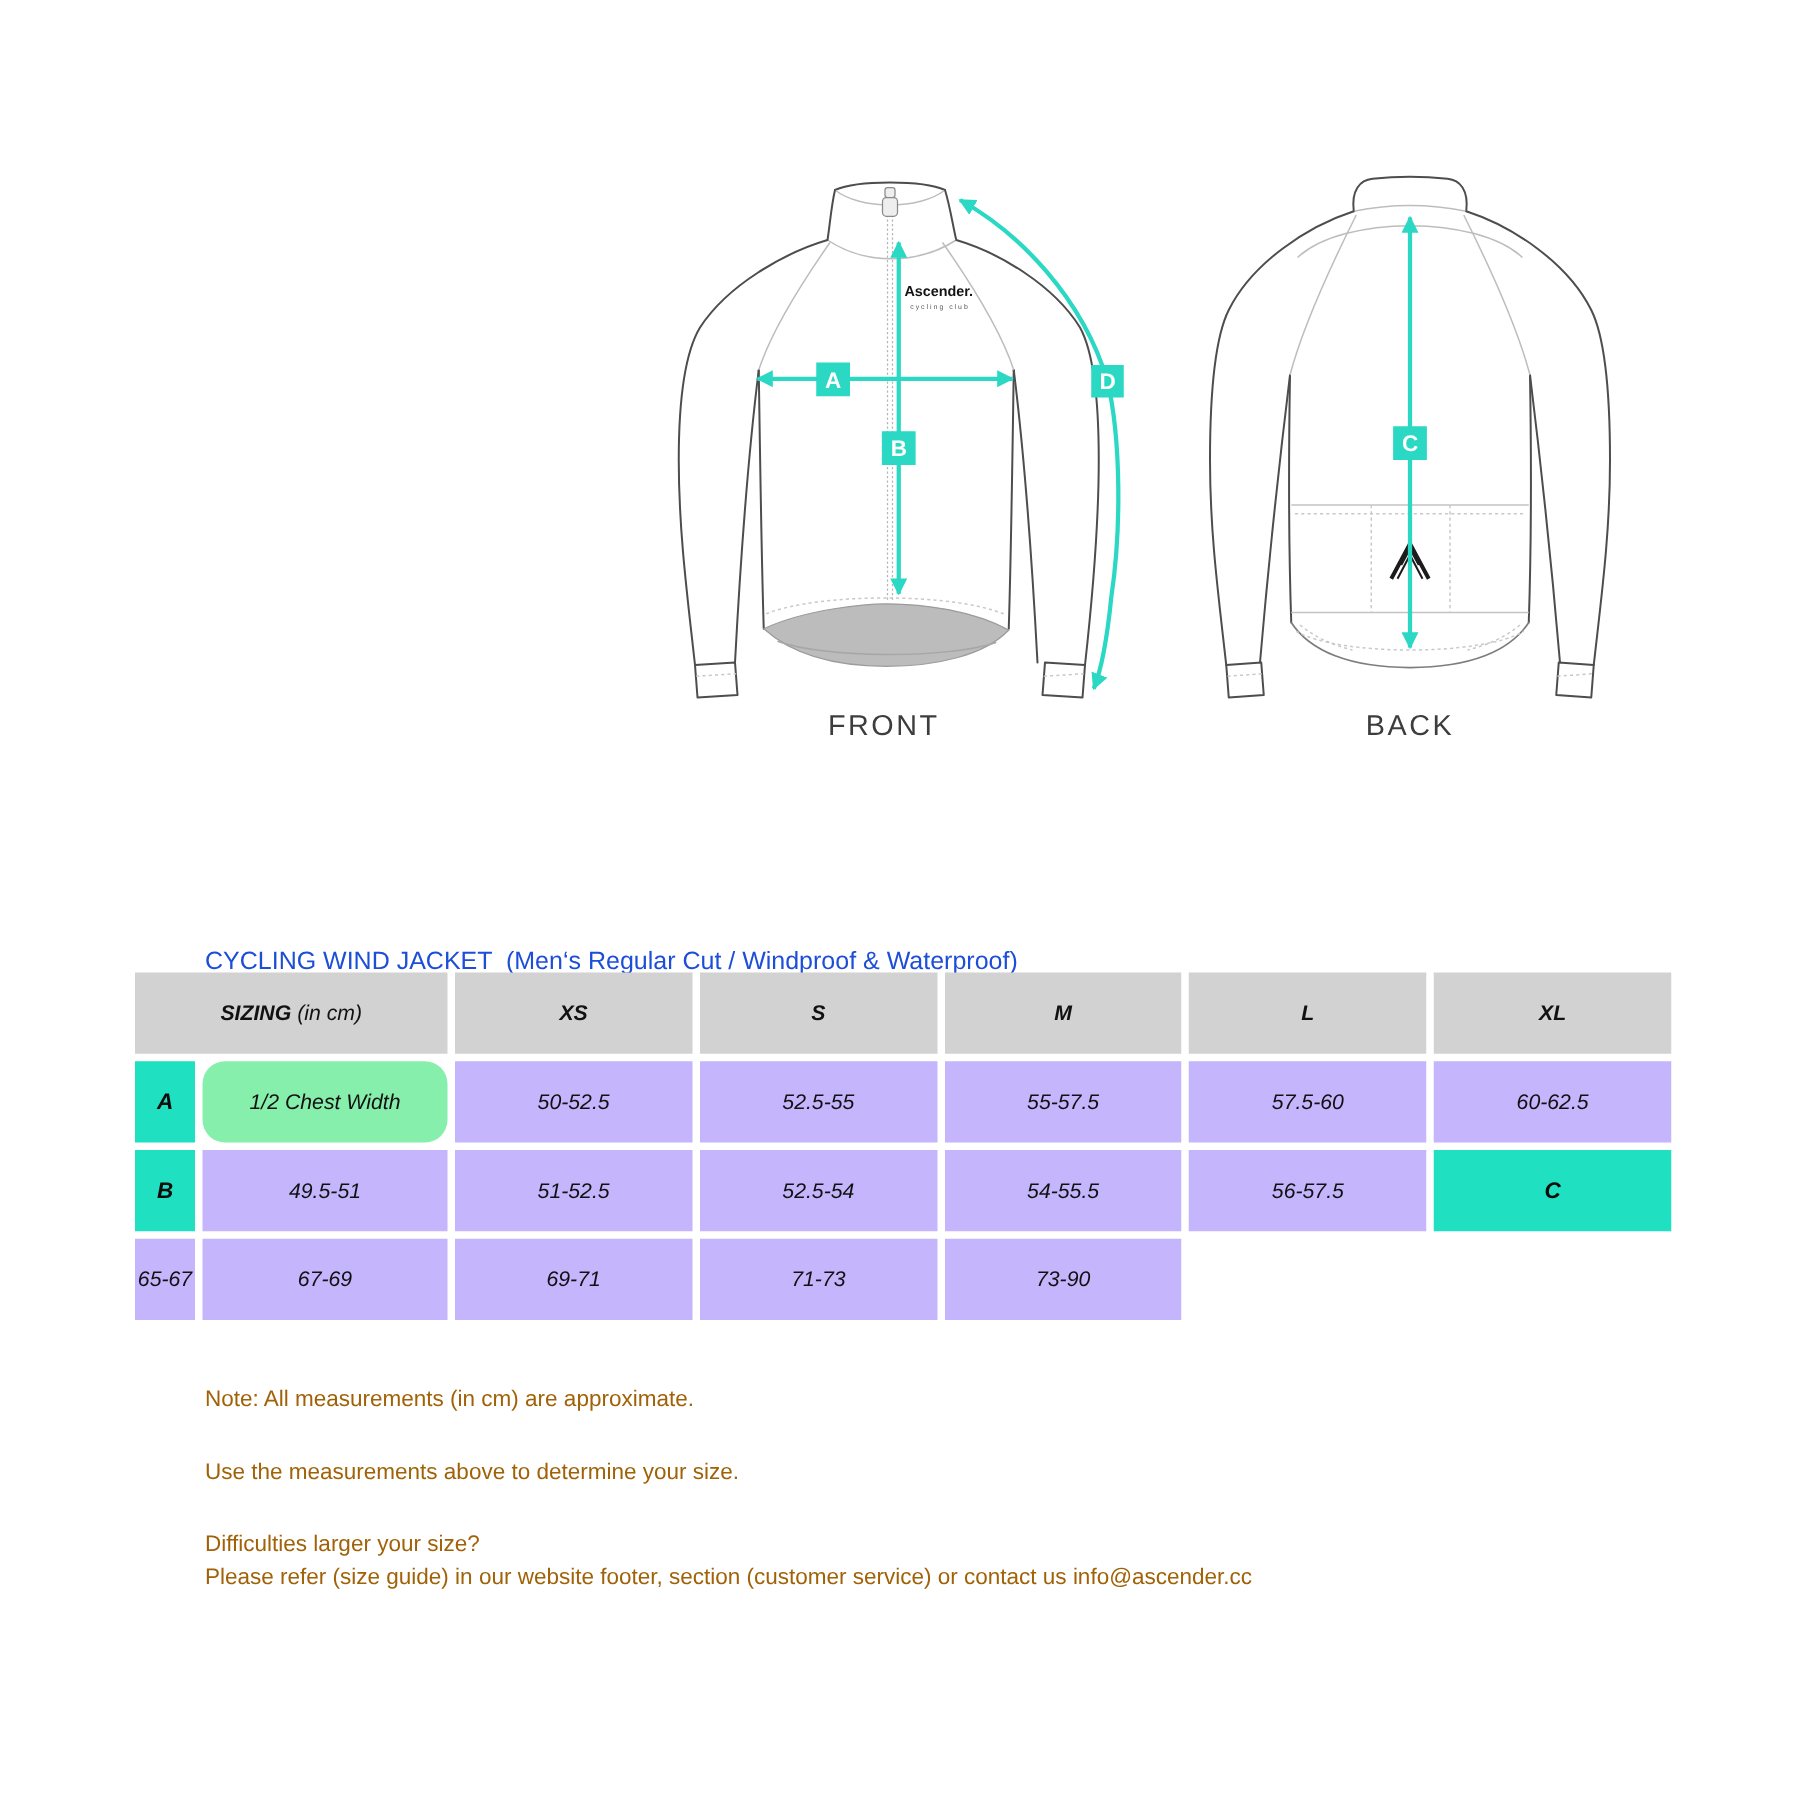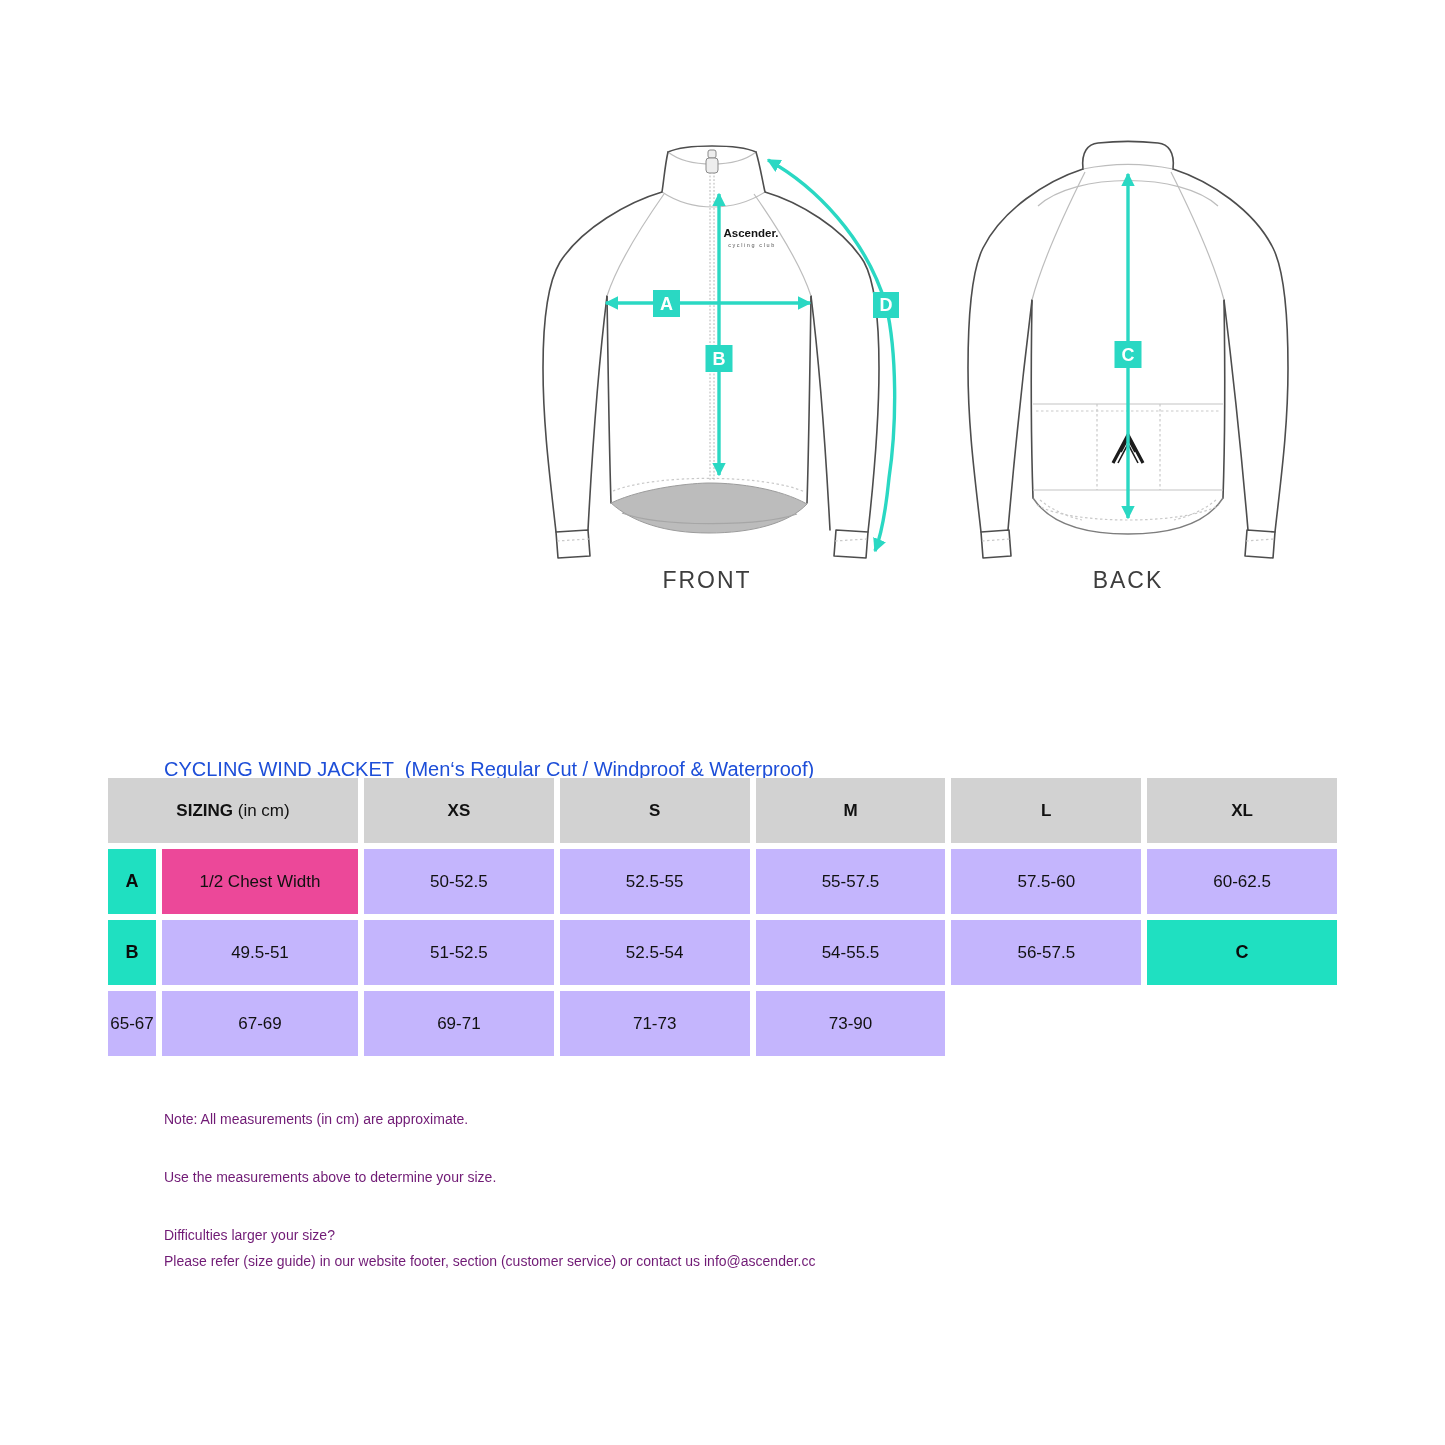--- a/index.html
+++ b/index.html
@@ -45,31 +45,31 @@
 
   
   .size-table{
     position:absolute;left:108px;top:778px;width:1229px;
     display:grid;
     grid-template-columns:48px 196px repeat(5,1fr);
     grid-template-rows:65px 65px 65px 65px;
     gap:6px;
     font-size:17px;
   }
-  .cell{display:flex;align-items:center;justify-content:center;text-align:left;}
+  .cell{display:flex;align-items:center;justify-content:center;text-align:left;font-style:italic;}
   .cell.head{background:#d2d2d2;font-weight:bold;}
   .cell.sizing-head{grid-column:1 / 3;}
   .cell.sizing-head .rest{font-weight:normal;white-space:pre;}
   .cell.key{background:var(--table-teal,#1fe0c1);font-weight:bold;font-size:18px;color:#062;color:#0b0b0b;}
-  .cell.label{background:#ec4899;}
+  .cell.label{background:#86efac;border-radius:18px;}
   .cell.label .label-inner{max-width:122px;line-height:1.25;}
   .cell.val{background:#c4b5fd;}
 
   
-  .notes{position:absolute;left:164px;top:1106px;font-size:14px;line-height:26px;color:#701a75;}
+  .notes{position:absolute;left:164px;top:1106px;font-size:18px;line-height:26px;color:#a16207;}
   .notes p{margin:0;}
   .notes .gap-lg{margin-top:32px;}
   .notes .gap-sm{margin-top:0;}
 </style>
 </head>
 <body>
 
 <div class="page">
 
   <svg class="diagram" width="1445" height="680" viewBox="0 0 1445 680">

